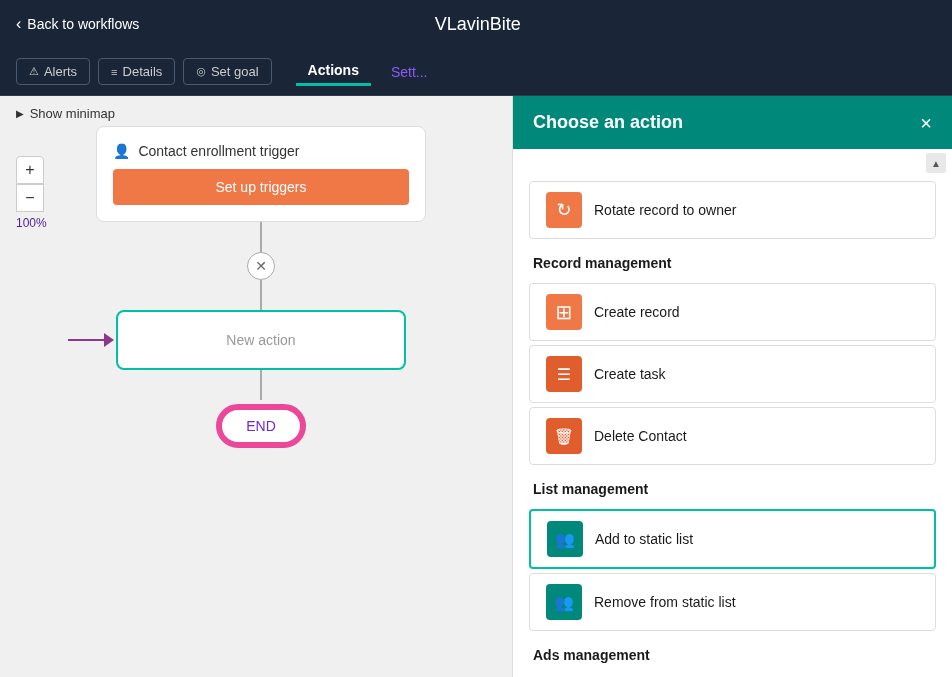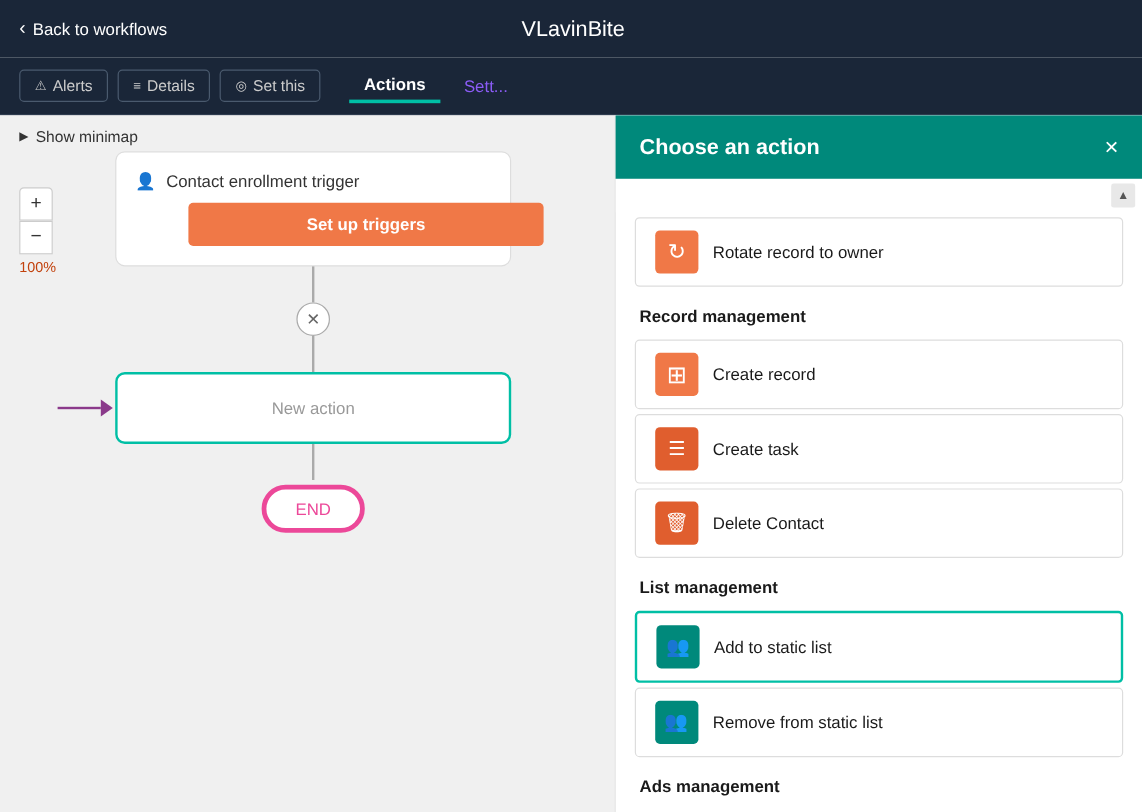--- a/index.html
+++ b/index.html
@@ -121,21 +121,21 @@
       font-size: 16px;
       display: flex;
       align-items: center;
       justify-content: center;
       color: #333;
     }
     .zoom-btn:first-child { border-radius: 4px 4px 0 0; }
     .zoom-btn:last-child { border-radius: 0 0 4px 4px; }
     .zoom-label {
       font-size: 12px;
-      color: #c2410c;
+      color: #4c1d95;
       text-align: center;
       margin-top: 4px;
     }
 
     
     .workflow-nodes {
       position: absolute;
       top: 30px;
       left: 50%;
       transform: translateX(-160px);
@@ -171,22 +171,21 @@
     }
     .setup-btn {
       background: #f07847;
       color: white;
       border: none;
       border-radius: 4px;
       padding: 10px 0;
       width: 100%;
       font-size: 14px;
       cursor: pointer;
-      font-weight: 700;
-      margin-left: 44px;
+      font-weight: 400;
     }
 
     .connector-line {
       width: 2px;
       height: 30px;
       background: #aaa;
       margin: 0 auto;
     }
 
     .remove-btn {
@@ -201,21 +200,21 @@
       font-size: 14px;
       color: #666;
       cursor: pointer;
       margin: 0 auto;
     }
 
     .action-node {
       background: white;
       border: 2px solid #00bfa5;
       border-radius: 8px;
-      width: 330px;
+      width: 290px;
       padding: 0;
       height: 60px;
       display: flex;
       align-items: center;
       justify-content: center;
       color: #999;
       font-size: 14px;
       cursor: pointer;
       position: relative;
     }
@@ -236,26 +235,26 @@
     }
     .arrow-head {
       width: 0;
       height: 0;
       border-top: 7px solid transparent;
       border-bottom: 7px solid transparent;
       border-left: 10px solid #8b3a8b;
     }
 
     .end-node {
-      border: 4px solid #ec4899;
+      border: 6px solid #ec4899;
       border-radius: 24px;
       padding: 8px 24px;
       background: white;
       font-size: 14px;
-      color: #ec4899;
+      color: #6d28d9;
       font-weight: 500;
       margin-top: 4px;
     }
 
     
     .side-panel {
       width: 440px;
       background: white;
       border-left: 1px solid #ddd;
       display: flex;
@@ -378,21 +377,21 @@
   <button class="tab-btn">
     <span class="icon-small">⚠</span>
     <span>Alerts</span>
   </button>
   <button class="tab-btn">
     <span class="icon-small">≡</span>
     <span>Details</span>
   </button>
   <button class="tab-btn">
     <span class="icon-small">◎</span>
-    <span>Set this</span>
+    <span>Set goal</span>
   </button>
   <button class="tab-active">
     <span>Actions</span>
   </button>
   <button class="tab-settings">
     <span>Sett...</span>
   </button>
 </div>
 
 <div class="main-area">

